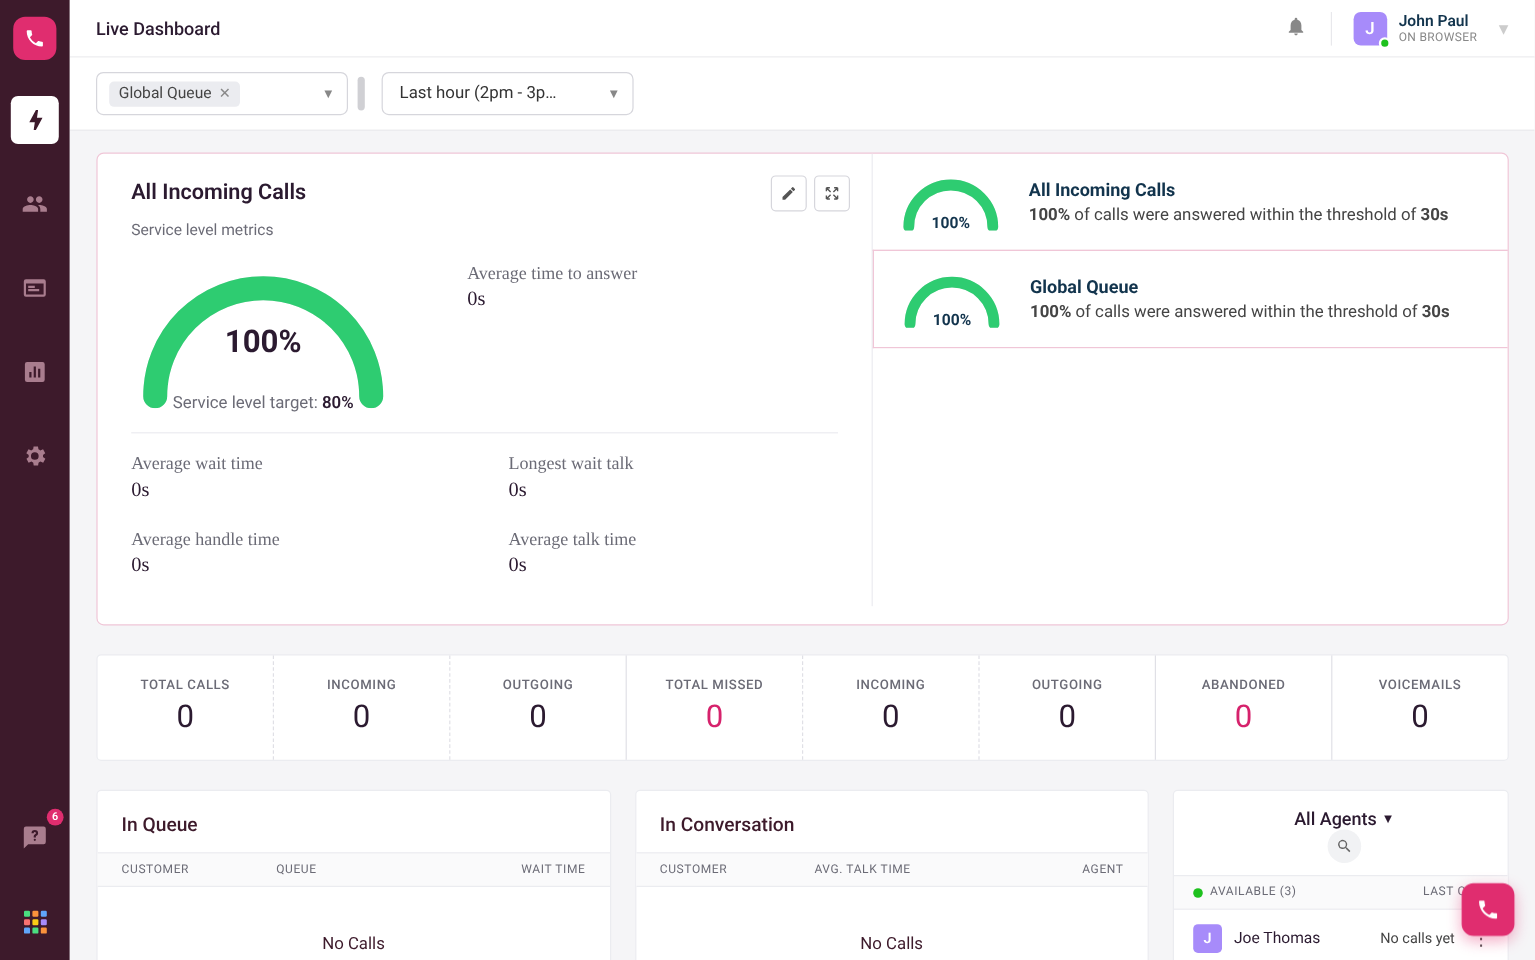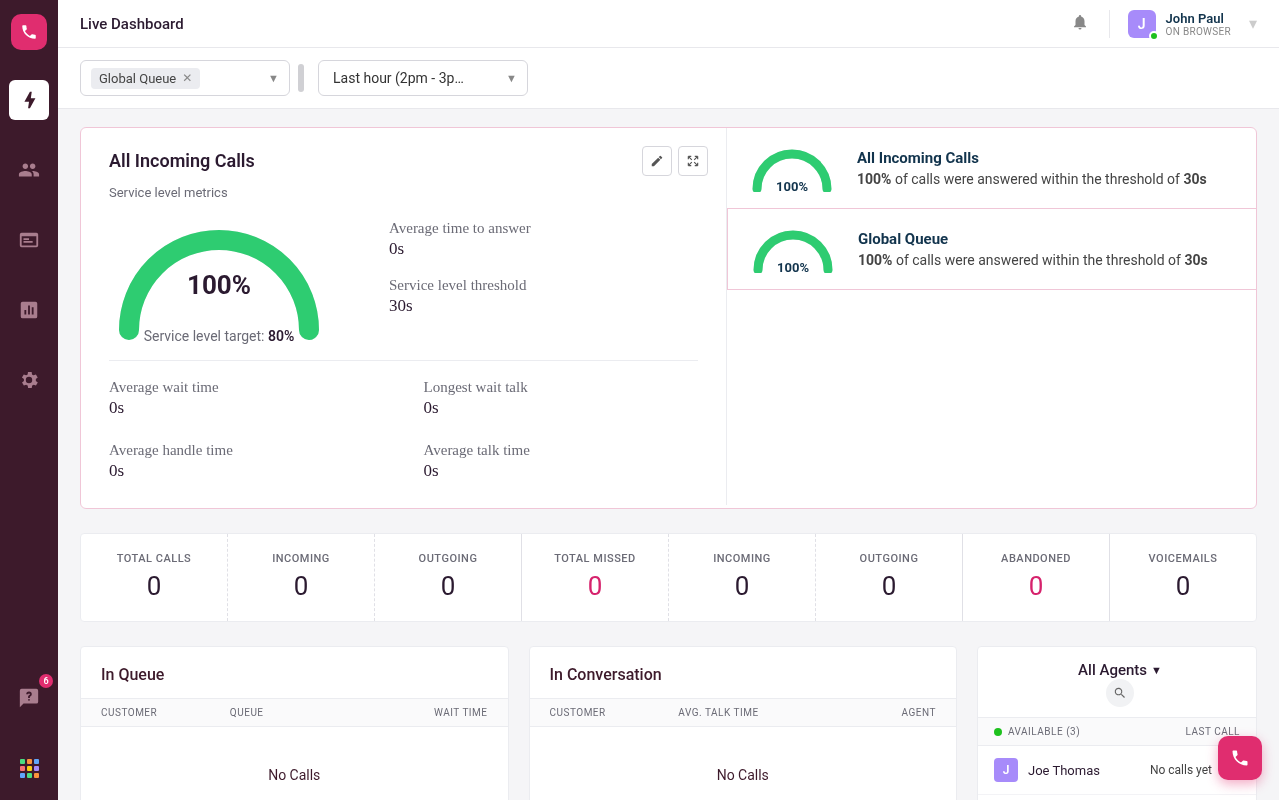--- a/index.html
+++ b/index.html
@@ -42,21 +42,21 @@
   .select.time { width: 210px; padding-left: 14px; }
   .tag { background: #ebecf0; border-radius: 4px; padding: 3px 8px; display: flex; align-items: center; gap: 6px; font-size: 13px; color: #444; }
   .tag .x { color: #888; font-size: 12px; cursor: pointer; }
   .select .caret { margin-left: auto; color: #888; font-size: 11px; }
   .mini-scroll { width: 6px; height: 28px; background: #d0d0d4; border-radius: 3px; margin-left: -6px; }
   
   
   .content { padding: 18px 22px 0 22px; overflow-y: auto; flex: 1; }
   
   
-  .sl-card { border: 1px solid #f0c6d7; background: #fff; border-radius: 6px; display: flex; margin-bottom: 24px; padding-bottom: 3px; }
+  .sl-card { border: 1px solid #f0c6d7; background: #fff; border-radius: 6px; display: flex; margin-bottom: 24px; padding-bottom: 15px; }
   .sl-main { flex: 1; padding: 22px 28px 6px 28px; }
   .sl-title { font-size: 18px; font-weight: 600; color: #2b1a30; }
   .sl-sub { font-size: 13px; color: #6b6b76; margin-top: 14px; }
   .sl-actions { position: absolute; top: 18px; right: 18px; display: flex; gap: 6px; }
   .icon-btn { width: 30px; height: 30px; border: 1px solid #d6d6dc; border-radius: 4px; background: #fff; display: flex; align-items: center; justify-content: center; color: #555; cursor: pointer; }
   .icon-btn svg { width: 14px; height: 14px; }
   .sl-main-wrap { position: relative; }
   
   .gauge-row { display: flex; gap: 60px; margin-top: 20px; padding-bottom: 20px; border-bottom: 1px solid #ebecf0; }
   .gauge-big { position: relative; width: 220px; height: 120px; }
@@ -244,24 +244,20 @@
               <div class="pct">100%</div>
               <div class="target">
                 <span>Service level target:</span> <b>80%</b>
               </div>
             </div>
             <div>
               <div class="metric">
                 <div class="metric-label">Average time to answer</div>
                 <div class="metric-value">0s</div>
               </div>
-              <div class="metric">
-                <div class="metric-label">Service level threshold</div>
-                <div class="metric-value">30s</div>
-              </div>
             </div>
           </div>
 
           <div class="metrics-grid">
             <div class="metric">
               <div class="metric-label">Average wait time</div>
               <div class="metric-value">0s</div>
             </div>
             <div class="metric">
               <div class="metric-label">Longest wait talk</div>

